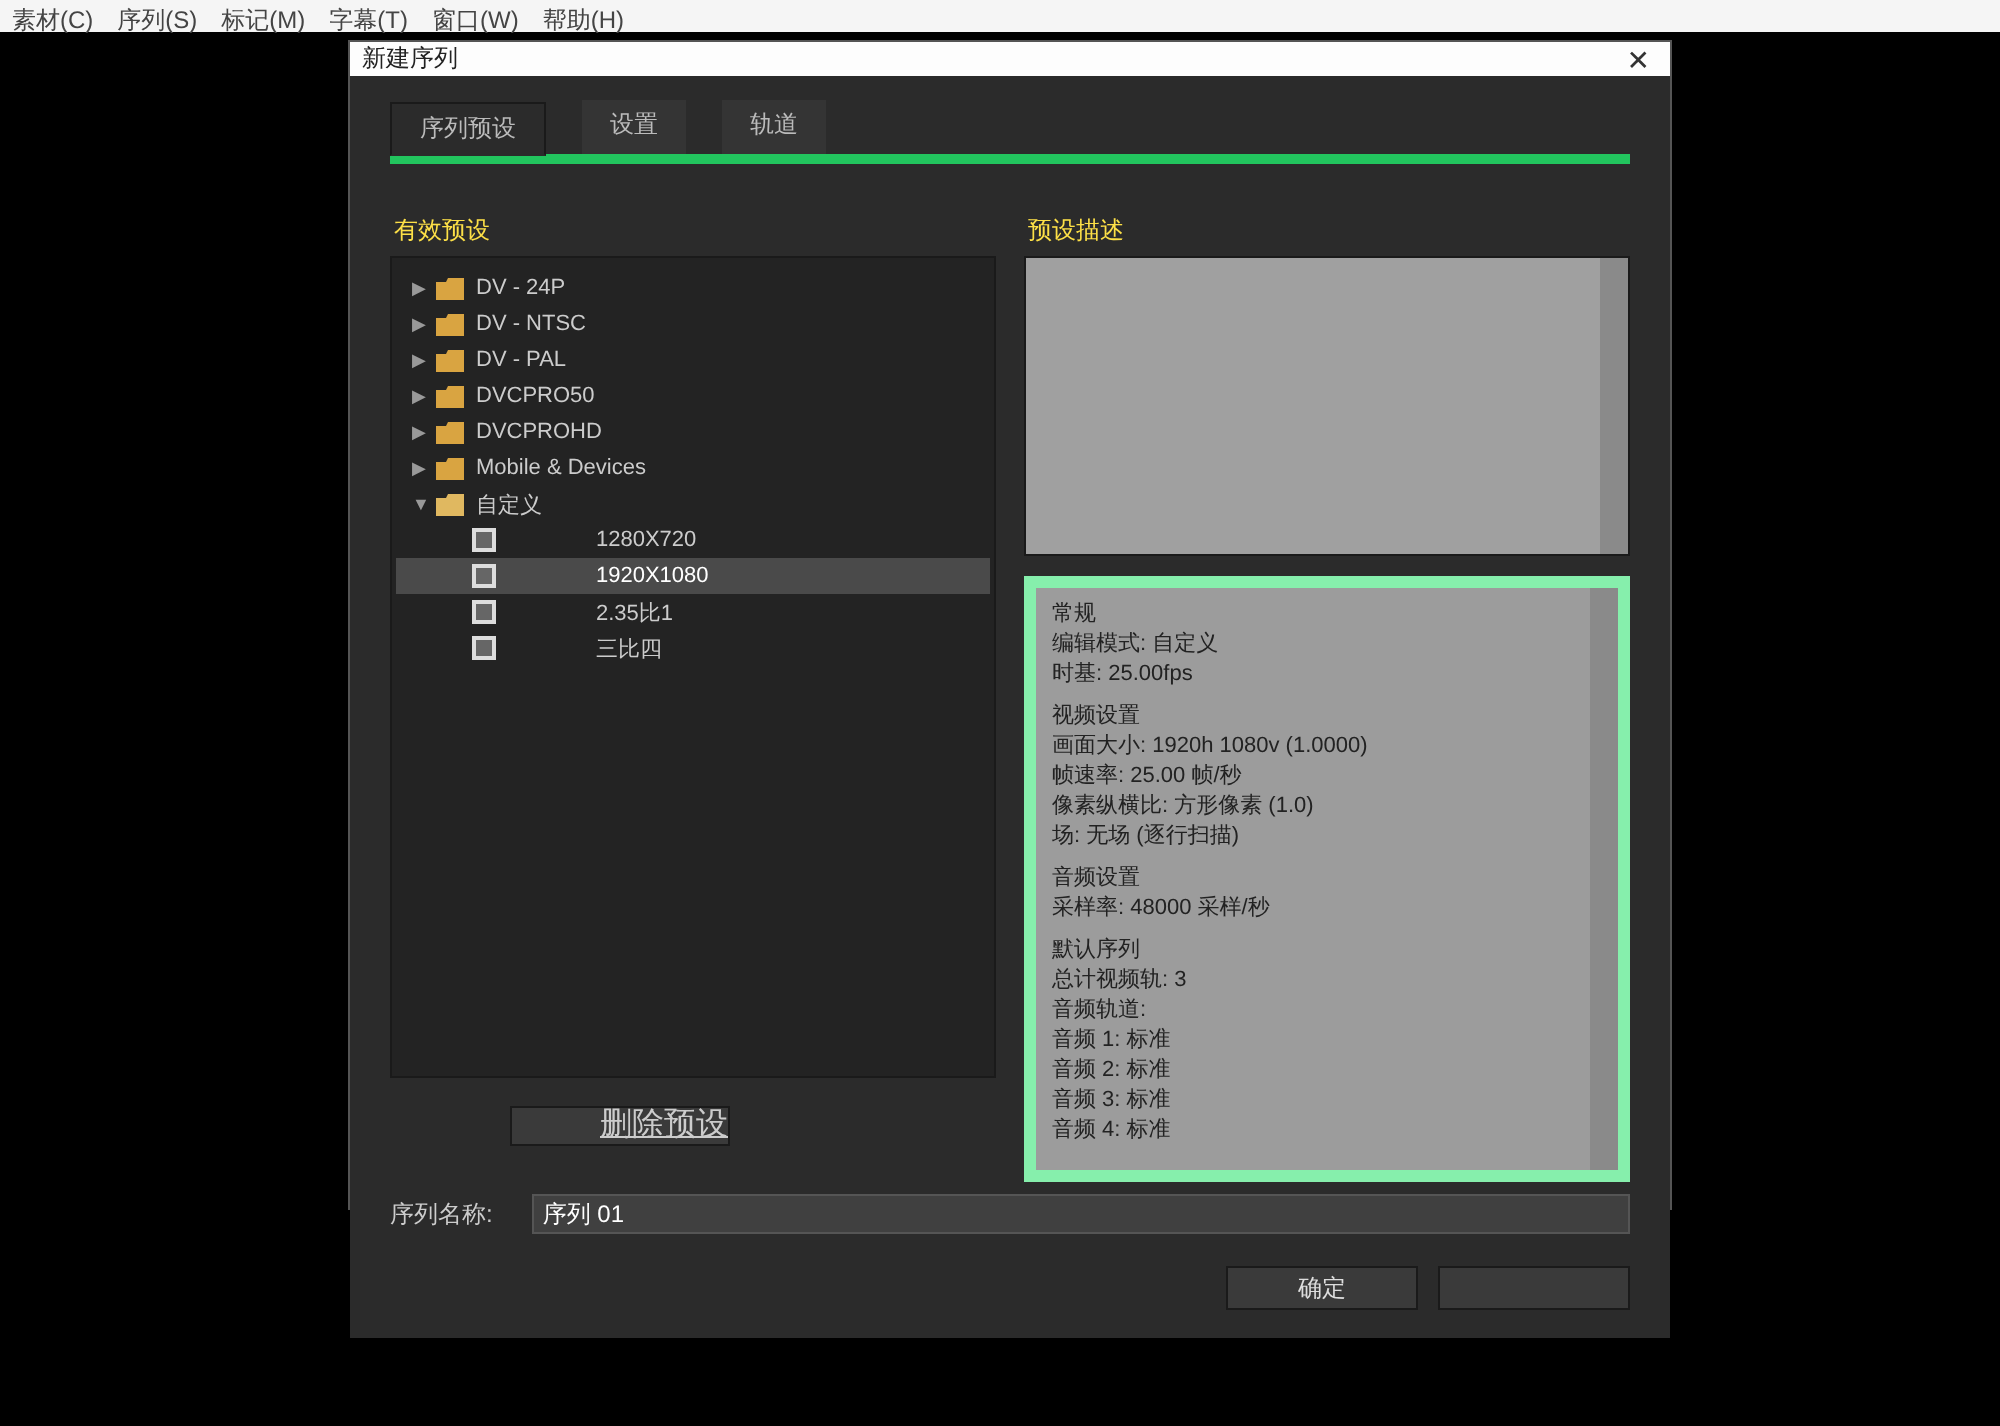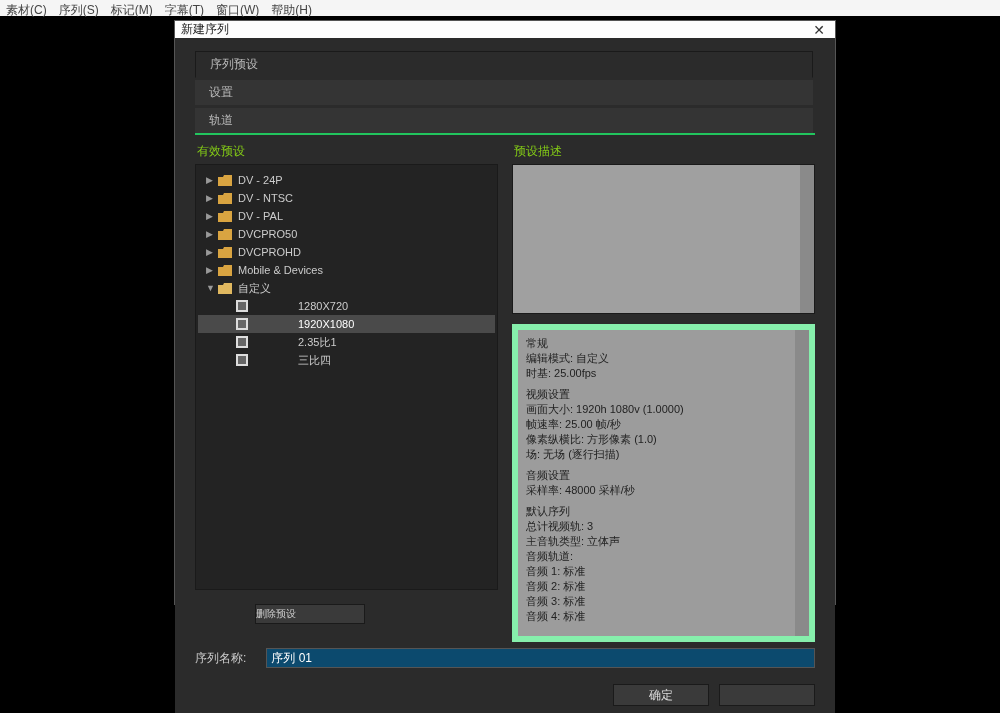--- a/index.html
+++ b/index.html
@@ -53,24 +53,23 @@
   }
   .dialog-body {
     flex: 1;
     background: #2b2b2b;
     padding: 12px 20px 10px 20px;
     display: flex;
     flex-direction: column;
   }
   .tabs {
     display: flex;
-    gap: 3px;
-    border-bottom: 2px solid #22c55e;
+    gap: 16px;
+    border-bottom: 5px solid #22c55e;
     margin-bottom: 6px;
-    flex-direction: column;
   }
   .tab {
     padding: 4px 14px;
     color: #bbb;
     background: #343434;
     margin-right: 2px;
     cursor: pointer;
     font-size: 12px;
   }
   .tab.active {
@@ -87,22 +86,22 @@
     flex: 1;
     min-height: 0;
   }
   .left-panel, .right-panel {
     display: flex;
     flex-direction: column;
     flex: 1;
     min-width: 0;
   }
   .panel-label {
-    color: #84cc16;
-    margin: 2px 0 4px 2px;
+    color: #fde047;
+    margin: 19px 0 4px 2px;
     font-size: 12px;
   }
   .tree {
     flex: 1;
     border: 1px solid #1a1a1a;
     background: #232323;
     padding: 6px 2px;
     overflow: auto;
     margin-bottom: 8px;
   }
@@ -166,41 +165,42 @@
   }
   .detail-area .group { margin-bottom: 6px; }
   .detail-area .gtitle { }
 
   .delete-preset {
     width: 110px;
     height: 20px;
     background: #3a3a3a;
     border: 1px solid #1a1a1a;
     color: #ccc;
-    text-align: left;
+    text-align: right;
     line-height: 18px;
-    font-size: 10px;
+    font-size: 16px;
     cursor: pointer;
     margin: 6px 0 18px 60px;
+    text-decoration: underline;
   }
 
   .name-row {
     display: flex;
     align-items: center;
     margin: 6px 0 16px 0;
   }
   .name-row label {
     color: #ccc;
     margin-right: 20px;
     font-size: 12px;
   }
   .name-row input {
     flex: 1;
     height: 20px;
-    background: #0c4a6e;
+    background: #404040;
     border: 1px solid #555;
     padding: 0 4px;
     color: #fff;
     font-size: 12px;
     outline: none;
   }
   .name-row input::selection { background: #2a5db0; }
 
   .buttons {
     display: flex;
@@ -354,21 +354,20 @@
             <div>像素纵横比: 方形像素 (1.0)</div>
             <div>场: 无场 (逐行扫描)</div>
           </div>
           <div class="group">
             <div class="gtitle">音频设置</div>
             <div>采样率: 48000 采样/秒</div>
           </div>
           <div class="group">
             <div class="gtitle">默认序列</div>
             <div>总计视频轨: 3</div>
-            <div>主音轨类型: 立体声</div>
             <div>音频轨道:</div>
             <div>音频 1: 标准</div>
             <div>音频 2: 标准</div>
             <div>音频 3: 标准</div>
             <div>音频 4: 标准</div>
           </div>
         </div>
       </div>
     </div>
 

